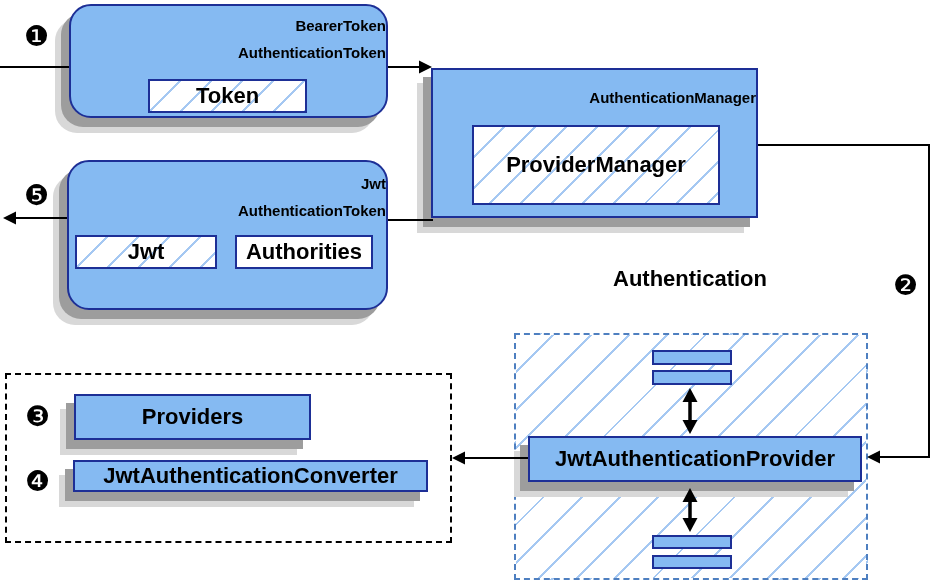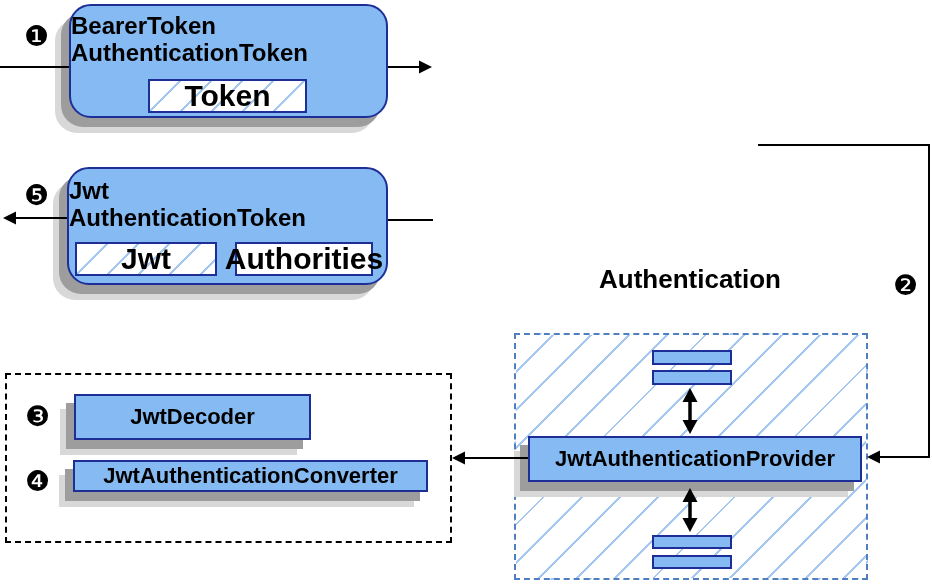--- a/index.html
+++ b/index.html
@@ -17,25 +17,25 @@
   .canvas{
     position:relative;width:932px;height:584px;background:#fff;overflow:hidden;
     font-family:"Liberation Sans","DejaVu Sans",sans-serif;color:var(--text);
   }
   .node{
     position:absolute;background:var(--box-fill);
     border:2px solid var(--box-border);box-sizing:border-box;
     box-shadow:-8px 9px 0 var(--shadow-dark),-14px 15px 0 var(--shadow-light);
   }
   .rounded{border-radius:22px;}
-  .node-title{font-weight:bold;font-size:24px;line-height:27px;text-align:left;}
+  .node-title{font-weight:bold;font-size:15px;line-height:27px;text-align:right;}
   .field{
     position:absolute;background:#fff;border:2px solid var(--box-border);box-sizing:border-box;
     display:flex;align-items:center;justify-content:center;
-    font-weight:bold;font-size:30px;
+    font-weight:bold;font-size:22px;
   }
   .hatch-sm{
     background-color:#fff;
     background-image:repeating-linear-gradient(135deg,rgba(255,255,255,0) 0 20px,var(--hatch-line) 20px 22px);
   }
   .hatch-lg{
     background-color:#fff;
     background-image:repeating-linear-gradient(135deg,rgba(255,255,255,0) 0 25px,var(--hatch-line) 25px 27px);
   }
   .center-label{display:flex;align-items:center;justify-content:center;font-weight:bold;font-size:22px;}
@@ -46,43 +46,49 @@
   .dashed-blue{
     position:absolute;border:2px dashed var(--providers-dash);box-sizing:border-box;
   }
   .dashed-black{
     position:absolute;border:2px dashed var(--dashed-black);box-sizing:border-box;background:transparent;
   }
   .bar{
     position:absolute;background:var(--box-fill);border:2px solid var(--box-border);box-sizing:border-box;
   }
   .group-title{
-    position:absolute;font-weight:bold;font-size:26px;line-height:26px;text-align:center;
+    position:absolute;font-weight:bold;font-size:22px;line-height:26px;text-align:center;
   }
   svg.wires{position:absolute;left:0;top:0;pointer-events:none;}
   svg.wires line, svg.wires polyline{stroke:var(--line);}
   svg.wires polygon{fill:var(--line);}
 </style>
 </head>
 <body>
 
 <div class="canvas">
 
   <div class="node rounded" style="left:69px;top:4px;width:319px;height:114px;">
     <div class="node-title" style="margin-top:6px;">
       <div>BearerToken</div>
       <div>AuthenticationToken</div>
     </div>
     <div class="field hatch-sm" style="left:77px;top:73px;width:159px;height:34px;">
       <span>Token</span>
     </div>
   </div>
 
+  <div class="node" style="left:431px;top:68px;width:327px;height:150px;">
+    <div class="node-title" style="margin-top:14px;">AuthenticationManager</div>
+    <div class="field hatch-sm" style="left:39px;top:55px;width:248px;height:80px;">
+      <span>ProviderManager</span>
+    </div>
+  </div>
 
-  <div class="node rounded" style="left:67px;top:167px;width:321px;height:118px;">
+  <div class="node rounded" style="left:67px;top:160px;width:321px;height:150px;">
     <div class="node-title" style="margin-top:8px;">
       <div>Jwt</div>
       <div>AuthenticationToken</div>
     </div>
     <div class="field hatch-sm" style="left:6px;top:73px;width:142px;height:34px;">
       <span>Jwt</span>
     </div>
     <div class="field" style="left:166px;top:73px;width:138px;height:34px;">
       <span>Authorities</span>
     </div>
@@ -97,21 +103,21 @@
     <div class="bar" style="left:136px;top:35px;width:80px;height:15px;"></div>
     <div class="bar" style="left:136px;top:200px;width:80px;height:14px;"></div>
     <div class="bar" style="left:136px;top:220px;width:80px;height:14px;"></div>
     <div class="node center-label" style="left:12px;top:101px;width:334px;height:46px;">
       <span>JwtAuthenticationProvider</span>
     </div>
   </div>
 
   <div class="dashed-black" style="left:5px;top:373px;width:447px;height:170px;">
     <div class="node center-label" style="left:67px;top:19px;width:237px;height:46px;">
-      <span>JwtDecoder</span>
+      <span>Providers</span>
     </div>
     <div class="node center-label" style="left:66px;top:85px;width:355px;height:32px;">
       <span>JwtAuthenticationConverter</span>
     </div>
   </div>
 
   <div class="badge" style="left:24px;top:23px;">❶</div>
   <div class="badge" style="left:893px;top:272px;">❷</div>
   <div class="badge" style="left:25px;top:403px;">❸</div>
   <div class="badge" style="left:25px;top:468px;">❹</div>

